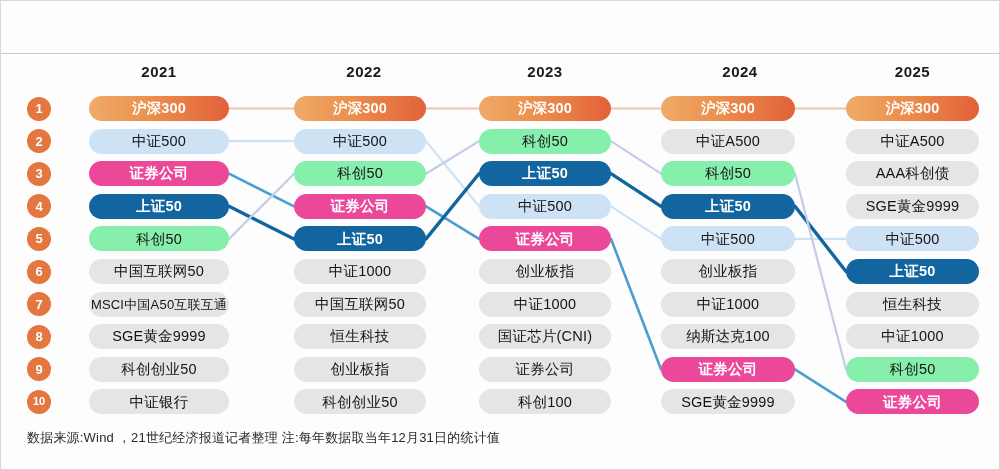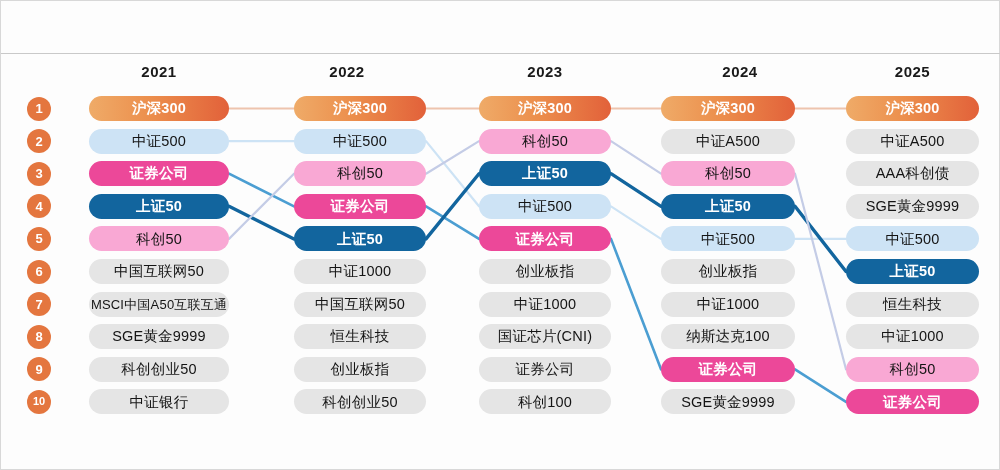--- a/index.html
+++ b/index.html
@@ -108,21 +108,21 @@
     background: #12659e;
     color: #ffffff;
     font-weight: bold;
   }
   .pill.style-zqgs {
     background: #ec4899;
     color: #ffffff;
     font-weight: bold;
   }
   .pill.style-kc50 {
-    background: #f9a8d4;
+    background: #86efac;
     color: #141414;
   }
   .pill.style-plain {
     background: #e5e5e5;
     color: #141414;
   }
 
   
   #footer-note {
     position: absolute;
@@ -136,21 +136,21 @@
 </style>
 </head>
 <body>
 
 <div id="root">
 
   <div id="title-divider"></div>
 
   <div id="year-headers">
       <div class="year-label" style="left: 83px;">2021</div>
-      <div class="year-label" style="left: 271px;">2022</div>
+      <div class="year-label" style="left: 288px;">2022</div>
       <div class="year-label" style="left: 469px;">2023</div>
       <div class="year-label" style="left: 664px;">2024</div>
       <div class="year-label" style="left: 836.5px;">2025</div>
     </div>
 
   <div id="rank-column">
       <div class="rank-badge" style="top: 95.5px;">1</div>
       <div class="rank-badge" style="top: 128.1px;">2</div>
       <div class="rank-badge" style="top: 160.7px;">3</div>
       <div class="rank-badge" style="top: 193.3px;">4</div>
@@ -231,14 +231,15 @@
       <div class="pill style-plain" style="left: 845px; width: 133px; top: 160.2px;">AAA科创债</div>
       <div class="pill style-plain" style="left: 845px; width: 133px; top: 192.8px;">SGE黄金9999</div>
       <div class="pill style-zz500" style="left: 845px; width: 133px; top: 225.4px;">中证500</div>
       <div class="pill style-sz50" style="left: 845px; width: 133px; top: 258px;">上证50</div>
       <div class="pill style-plain" style="left: 845px; width: 133px; top: 290.6px;">恒生科技</div>
       <div class="pill style-plain" style="left: 845px; width: 133px; top: 323.2px;">中证1000</div>
       <div class="pill style-kc50" style="left: 845px; width: 133px; top: 355.8px;">科创50</div>
       <div class="pill style-zqgs" style="left: 845px; width: 133px; top: 388.4px;">证券公司</div>
     </div>
 
+  <div id="footer-note">数据来源:Wind ，21世纪经济报道记者整理  注:每年数据取当年12月31日的统计值</div>
 
 </div>
 
 </body></html>

